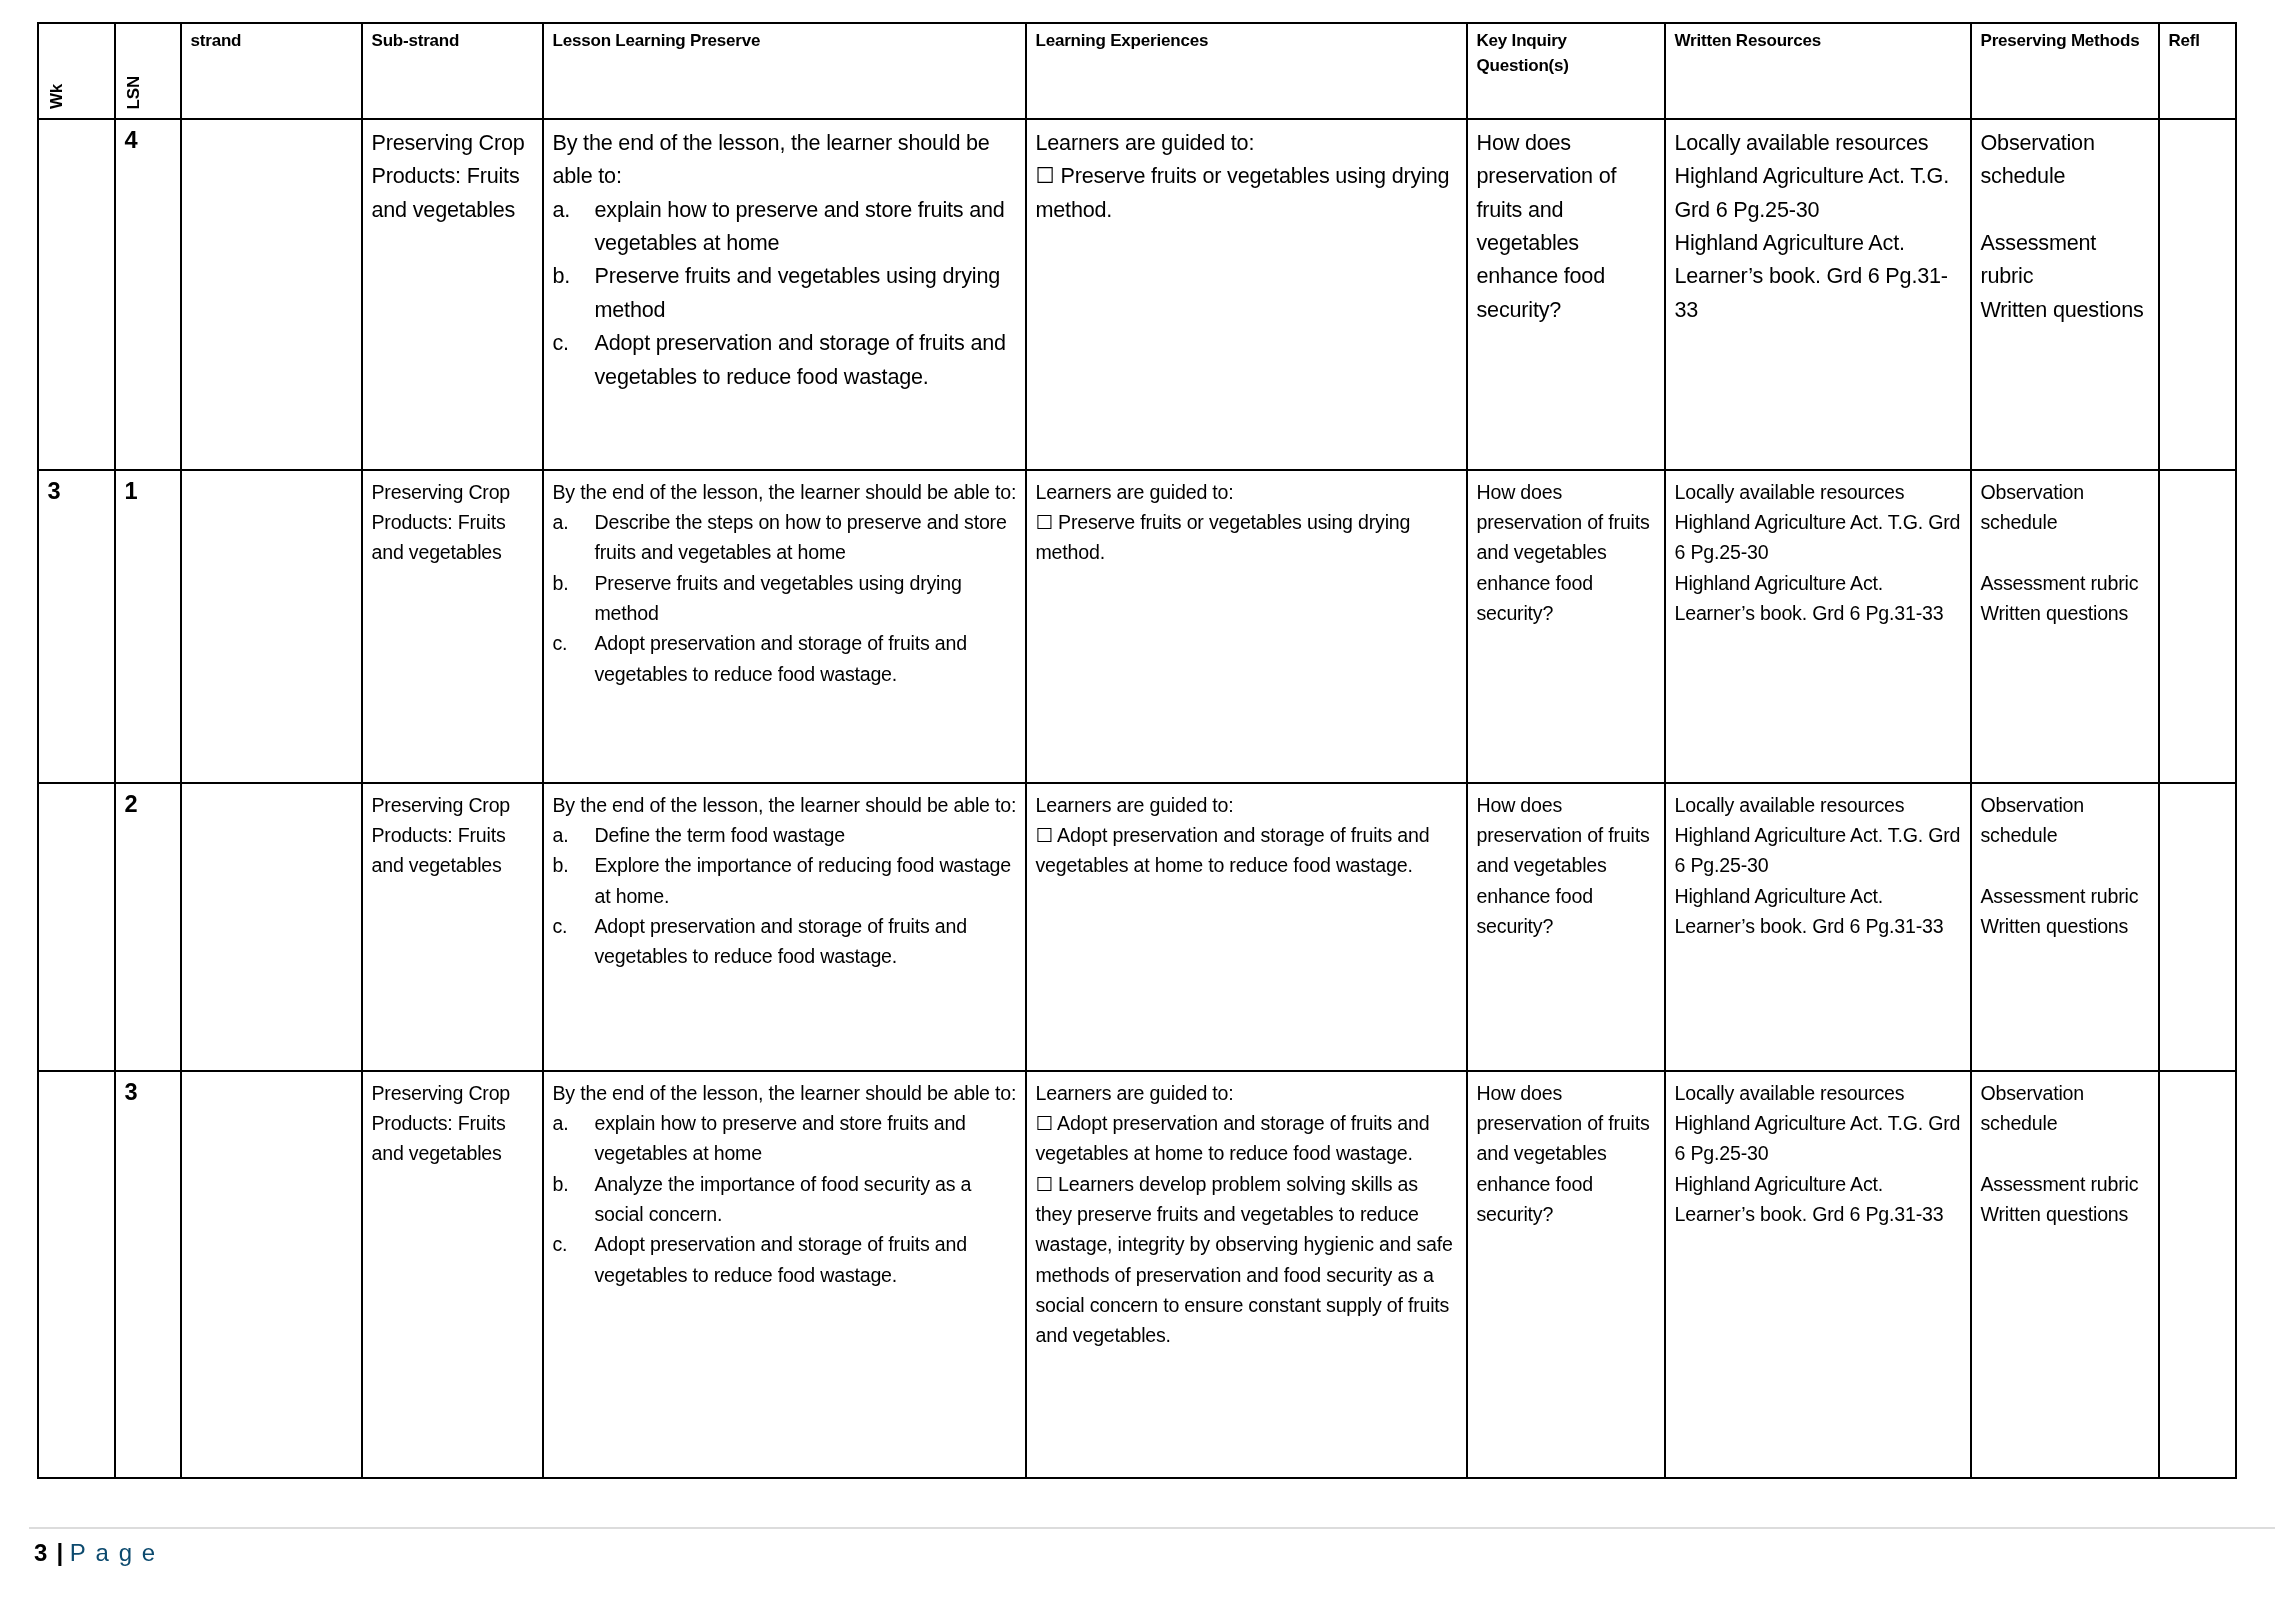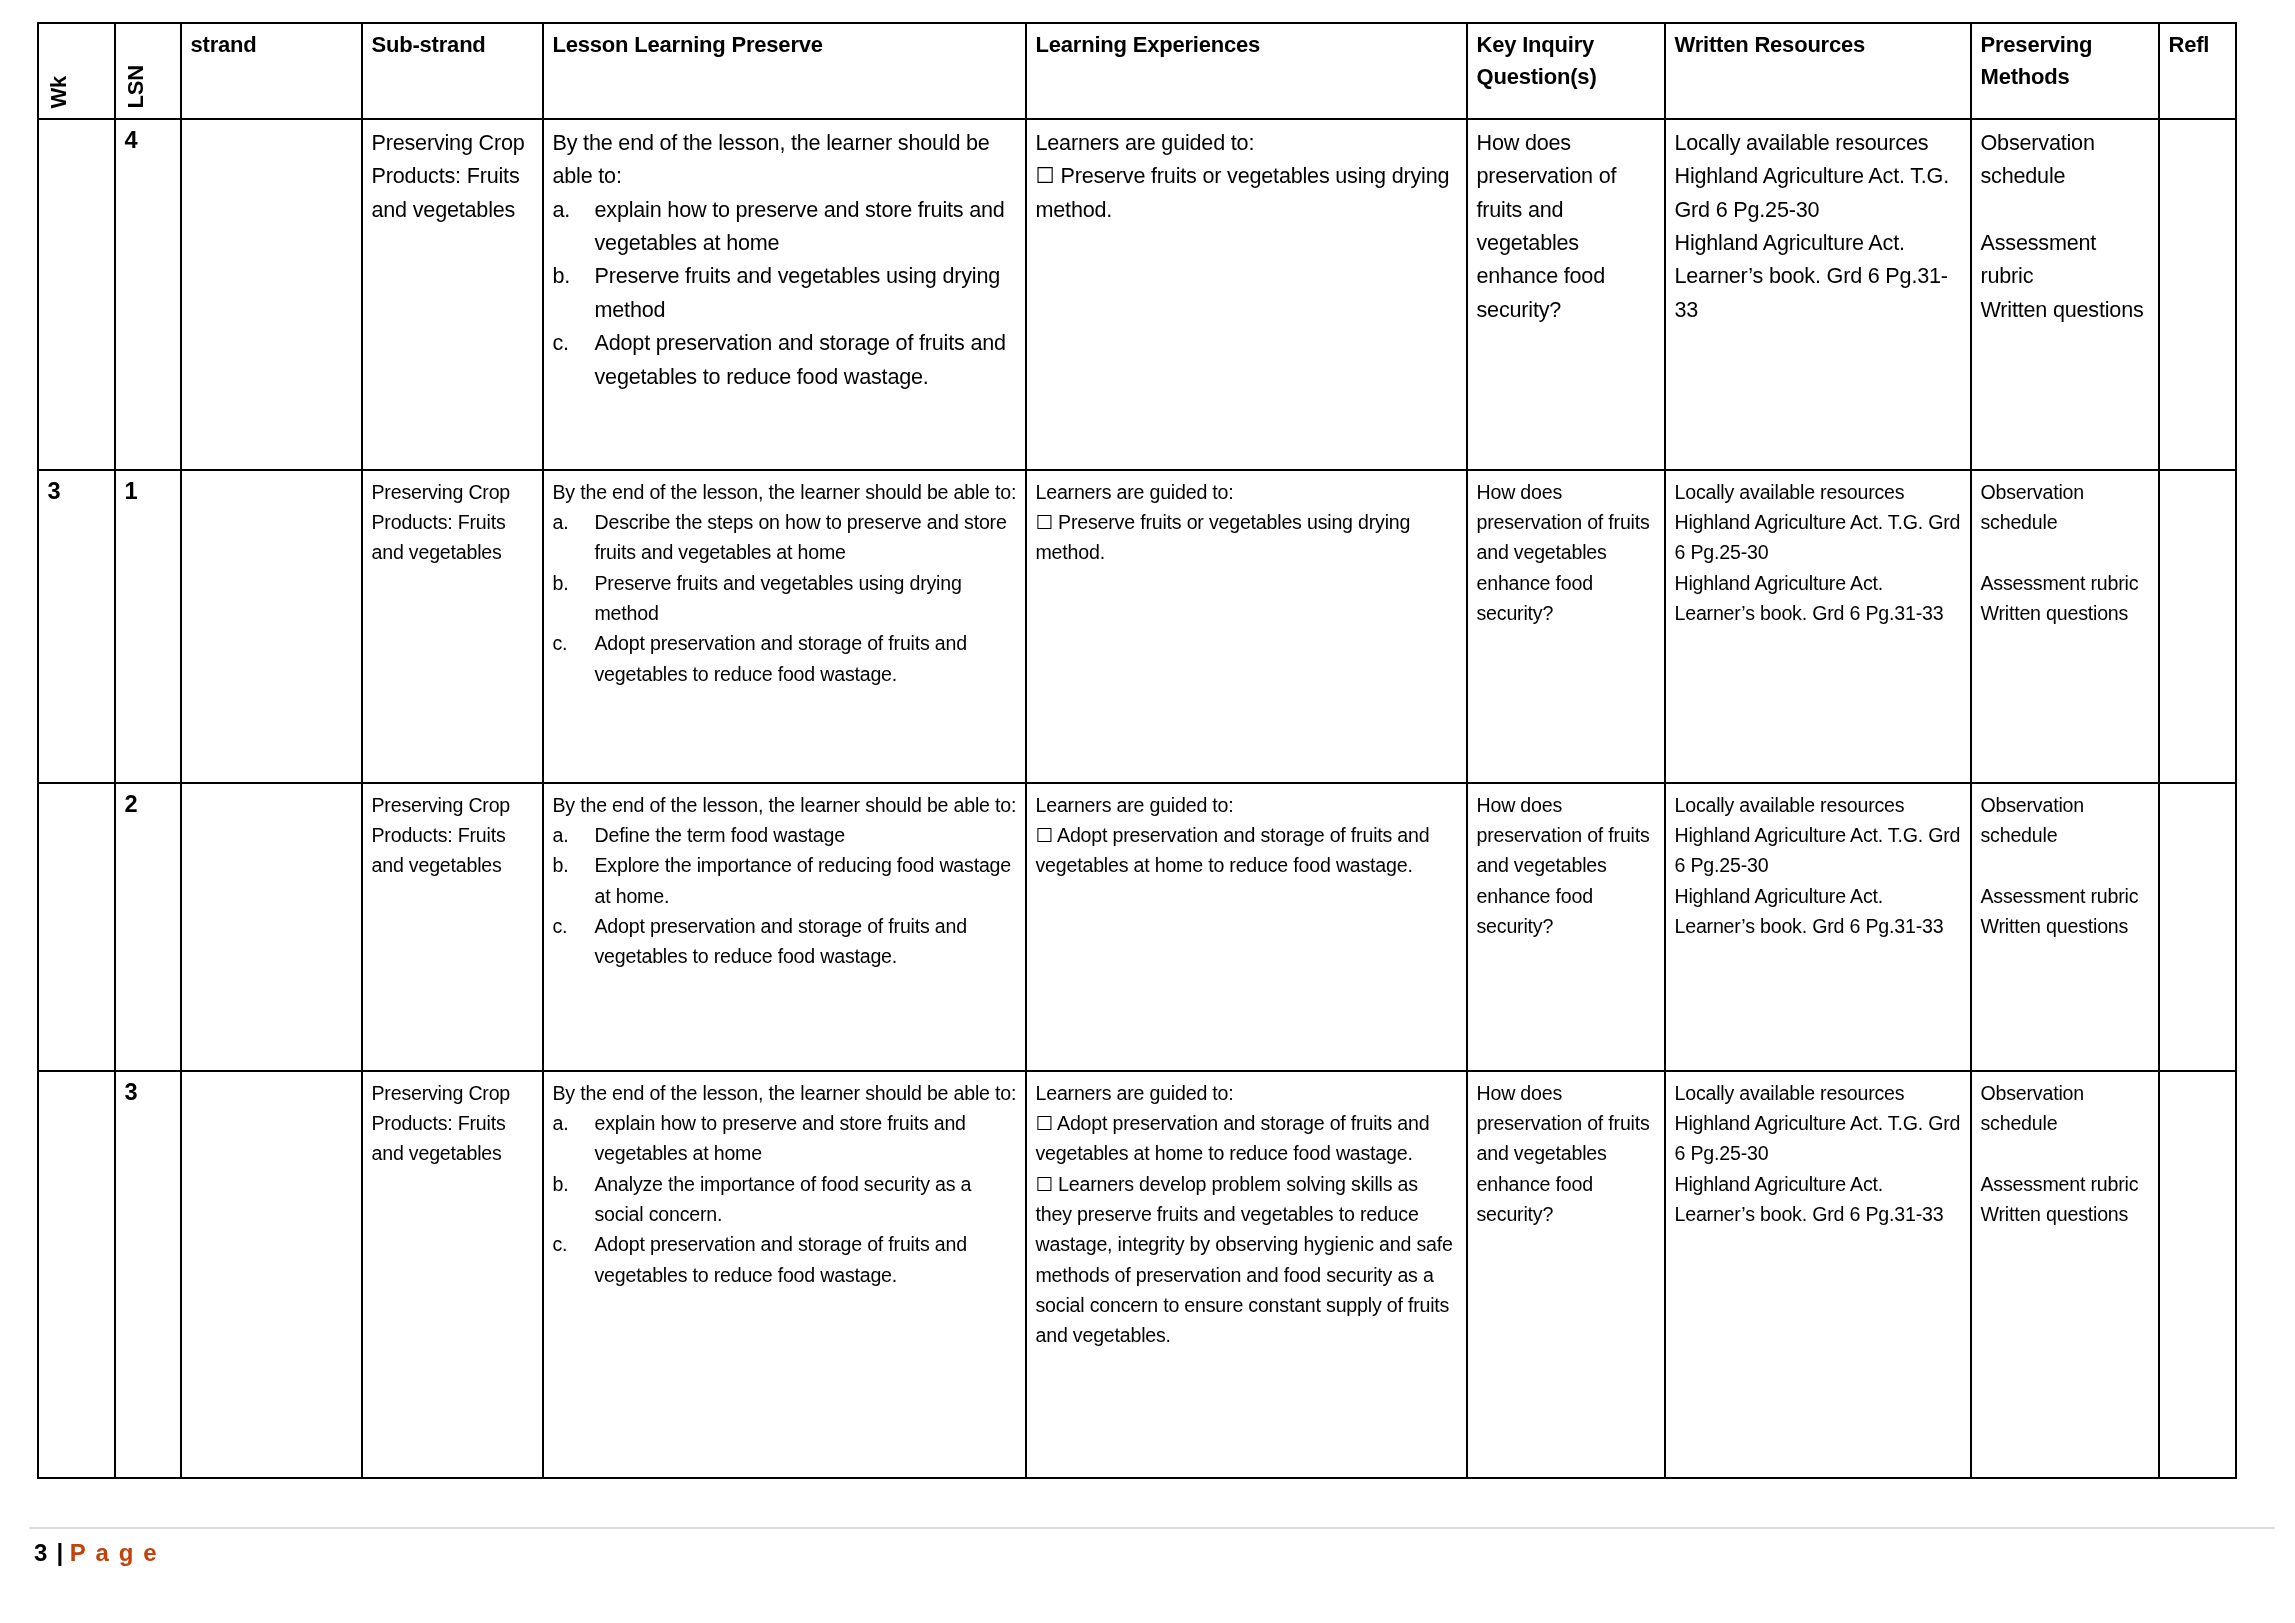--- a/index.html
+++ b/index.html
@@ -30,21 +30,21 @@
   }
   table.sow td {
     border: 2px solid #000;
     vertical-align: top;
     padding: 5.2px 8.5px 5.2px 8.5px;
     overflow: hidden;
     word-wrap: break-word;
   }
   tr.header-row td {
     font-weight: bold;
-    font-size: 22px;
+    font-size: 17px;
     line-height: 1.45;
     letter-spacing: -0.2px;
     border-bottom: 2.6px solid #000;
     height: 84px;
   }
   tr.header-row td.vcell {
     vertical-align: bottom;
     padding-bottom: 1.3px;
   }
   .vert {
@@ -98,23 +98,22 @@
   .footer-text .pg-num {
     font-weight: bold;
     color: #000;
   }
   .footer-text .pg-sep {
     font-weight: bold;
     color: #000;
     margin: 0 6.5px 0 9.2px;
   }
   .footer-text .pg-label {
-    color: #c2410c;
+    color: #0c4a6e;
     letter-spacing: 9.8px;
-    font-weight: bold;
   }
 </style>
 </head>
 <body>
 
 <div class="sheet">
 
   <table class="sow">
     <colgroup>
       <col style="width:77px">

